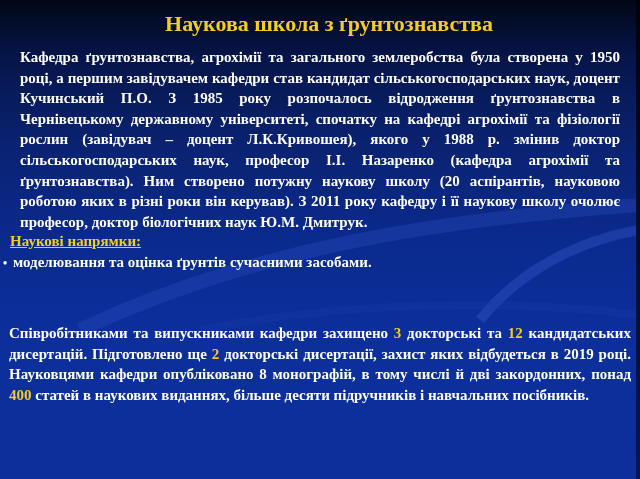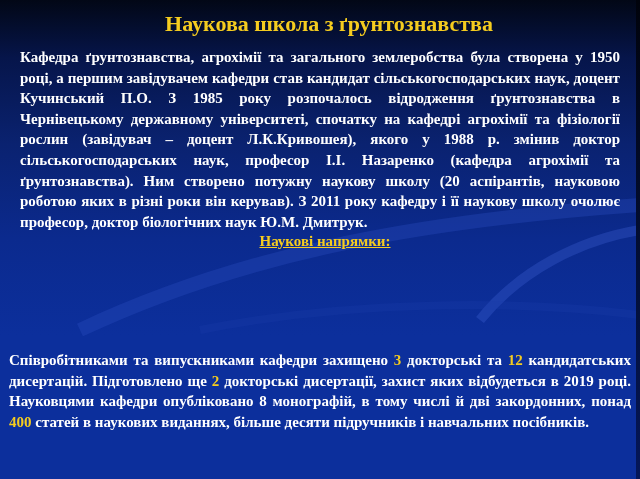--- a/index.html
+++ b/index.html
@@ -59,21 +59,20 @@
     .para1 {
       left: 20px;
       top: 47px;
       width: 600px;
     }
     .subhead {
       position: absolute;
       left: 0;
       top: 232px;
       width: 640px;
-      text-align: center;
       color: #f5cc1f;
       font-weight: bold;
       font-size: 15px;
       line-height: 18px;
     }
     .subhead span {
       text-decoration: underline;
       padding-left: 10px;
     }
     .bullets {
@@ -95,21 +94,21 @@
       text-indent: -10px;
     }
     .bullets li .dot {
       display: inline-block;
       width: 10px;
       text-indent: 0;
       font-size: 12px;
     }
     .para2 {
       left: 9px;
-      top: 350px;
+      top: 323px;
       width: 622px;
     }
     .hl {
       color: #f5cc1f;
     }
   </style>
 </head>
 <body>
 
 <svg class="swoosh" viewBox="0 0 640 479" xmlns="http://www.w3.org/2000/svg">
@@ -122,15 +121,16 @@
 
 <div class="title">Наукова школа з ґрунтознавства</div>
 
 <div class="para para1">Кафедра ґрунтознавства, агрохімії та загального землеробства була створена у 1950 році, а першим завідувачем кафедри став кандидат сільськогосподарських наук, доцент Кучинський П.О. З 1985 року розпочалось відродження ґрунтознавства в Чернівецькому державному університеті, спочатку на кафедрі агрохімії та фізіології рослин (завідувач – доцент Л.К.Кривошея), якого у 1988 р. змінив доктор сільськогосподарських наук, професор І.І. Назаренко (кафедра агрохімії та ґрунтознавства). Ним створено потужну наукову школу (20 аспірантів, науковою роботою яких в різні роки він керував). З 2011 року кафедру і її наукову школу очолює професор, доктор біологічних наук Ю.М. Дмитрук.</div>
 
 <div class="subhead">
   <span>Наукові напрямки:</span>
 </div>
 
 <ul class="bullets">
+  <li><span class="dot">•</span><span>моделювання та оцінка ґрунтів сучасними засобами.</span></li>
 </ul>
 
 <div class="para para2"><span>Співробітниками та випускниками кафедри захищено </span><span class="hl">3</span><span> докторські та </span><span class="hl">12</span><span> кандидатських дисертацій. Підготовлено ще </span><span class="hl">2</span><span> докторські дисертації, захист яких відбудеться в 2019 році. Науковцями кафедри опубліковано 8 монографій, в тому числі й дві закордонних, понад </span><span class="hl">400</span><span> статей в наукових виданнях, більше десяти підручників і навчальних посібників.</span></div>
 
 </body></html>

